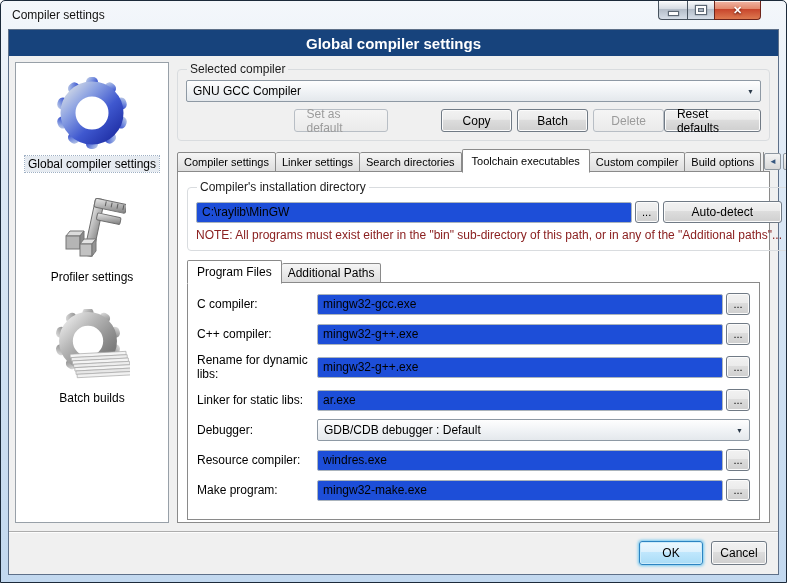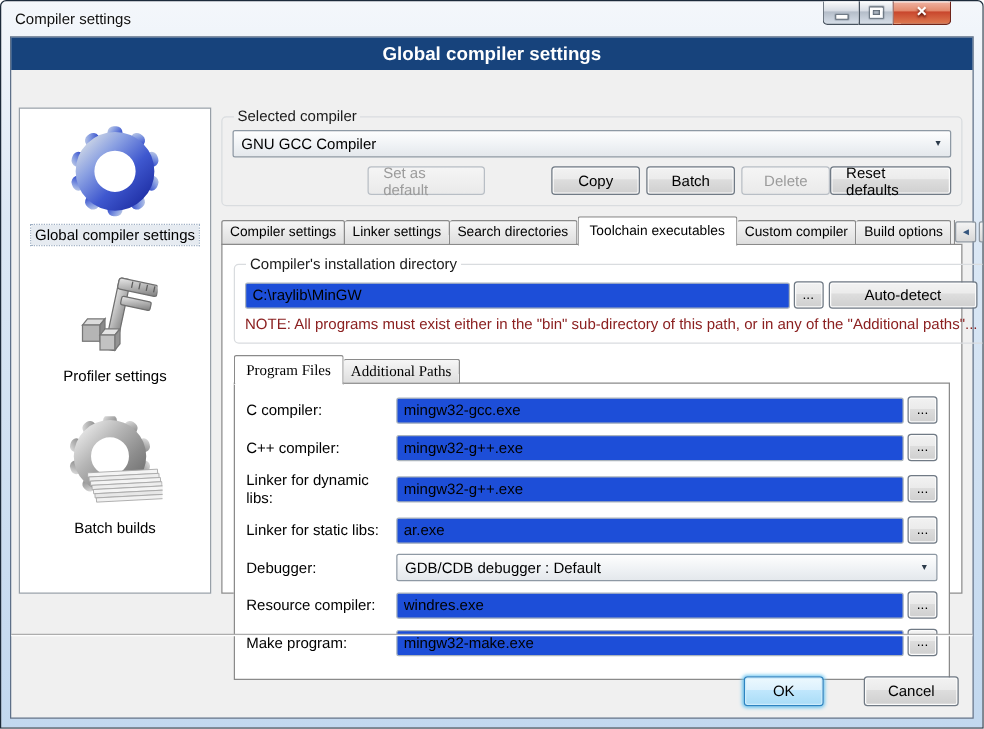--- a/index.html
+++ b/index.html
@@ -26,21 +26,21 @@
     width:47px; border-radius:0 0 4px 0; border-color:#6e241a;
     background:linear-gradient(180deg,#f0b5a5,#e2876a 45%,#c8452c 46%,#dd7950);
   }
   .glyph-min { width:9px; height:3px; background:#fdfdfd; box-shadow:0 0 1px 1px #5c6773; margin-top:6px; }
   .glyph-max { width:10px; height:8px; border:2px solid #fdfdfd; box-shadow:0 0 1px 1px #5c6773, inset 0 0 1px 1px #5c6773; }
   .glyph-close { color:#fff; font-size:11px; font-weight:bold; text-shadow:0 1px 2px #551107; line-height:1; }
   
   .client {
     position:absolute; left:7px; right:7px; top:28px; bottom:7px;
     background:#f0f0f0; border:1px solid #5e7089;
-    display:flex; flex-direction:column;gap:24px;
+    display:flex; flex-direction:column;
   }
   .header {
     height:26px; background:#17437c; color:#fff; font-weight:bold; font-size:15px;
     display:flex; align-items:center; justify-content:center; flex:0 0 auto;
   }
   .content { flex:1; display:flex; padding:6px 8px 4px 6px; min-height:0; }
   
   .sidebar {
     width:154px; flex:0 0 auto; background:#fff; border:1px solid #98a0a8;
     display:flex; flex-direction:column; align-items:center; padding-top:12px;
@@ -93,34 +93,34 @@
   .dir-row { display:flex; align-items:center; margin-top:3px; }
   .text-input {
     flex:1; height:21px; border:1px solid #abb4bc; border-radius:2px; background:#1d4ed8;
     font-family:"Liberation Sans", sans-serif; font-size:12px; color:#000; padding:0 5px; min-width:0;
   }
   .dots-btn { width:24px; height:22px; padding:0; margin-left:3px; font-size:11px; line-height:8px; flex:0 0 auto; }
   .autodetect-btn { height:22px; margin-left:4px; padding:0 28px; flex:0 0 auto; }
   .note { margin-top:5px; font-size:12px; color:#8b2020; white-space:nowrap; overflow:hidden; }
   
   .subtabs { display:flex; align-items:flex-end; height:23px; margin-top:9px; position:relative; z-index:2; }
-  .subtabs .tab { font-size:12px;font-family:Liberation Serif, serif; }
+  .subtabs .tab { font-size:12px; }
   .subpanel { flex:1; border:1px solid #8a8a8a; background:#fff; margin-top:-1px; padding:10px 9px; }
   .field-row { display:flex; align-items:center; margin-bottom:8px; }
   .field-label { width:120px; flex:0 0 auto; font-size:12px; color:#000; }
   .field-combo { flex:1; height:22px; }
   
   .footer-sep { flex:0 0 auto; border-top:1px solid #adadad; border-bottom:1px solid #fdfdfd; margin-top:4px; }
   .footer { flex:0 0 auto; display:flex; justify-content:flex-end; align-items:center; gap:8px; padding:8px 11px 9px; }
   .btn.ok {
     width:64px; height:24px; border:1px solid #2c84c2;
     background:linear-gradient(180deg,#ecf8fe,#dcf1fd 45%,#c0e7fd 46%,#a9dcf6);
     box-shadow:0 0 3px 1px #6ec6f0, inset 0 0 0 1px #cdecfb;
   }
-  .btn.cancel { width:76px; height:24px;margin-left:24px; }
+  .btn.cancel { width:56px; height:24px; }
 </style>
 </head>
 <body>
 
 <div class="window">
 
   <div class="titlebar">
     <span class="title-text">Compiler settings</span>
     <div class="winbtns">
       <div class="winbtn min">
@@ -302,21 +302,21 @@
                 </div>
             </div>
             <div class="field-row">
               <span class="field-label">C++ compiler:</span>
               <input class="text-input" type="text" value="mingw32-g++.exe" style="">
               <div class="btn dots-btn">
                   <span>...</span>
                 </div>
             </div>
             <div class="field-row">
-              <span class="field-label">Linker for dynamic libs:</span>
+              <span class="field-label">Rename for dynamic libs:</span>
               <input class="text-input" type="text" value="mingw32-g++.exe" style="">
               <div class="btn dots-btn">
                   <span>...</span>
                 </div>
             </div>
             <div class="field-row">
               <span class="field-label">Linker for static libs:</span>
               <input class="text-input" type="text" value="ar.exe" style="">
               <div class="btn dots-btn">
                   <span>...</span>

